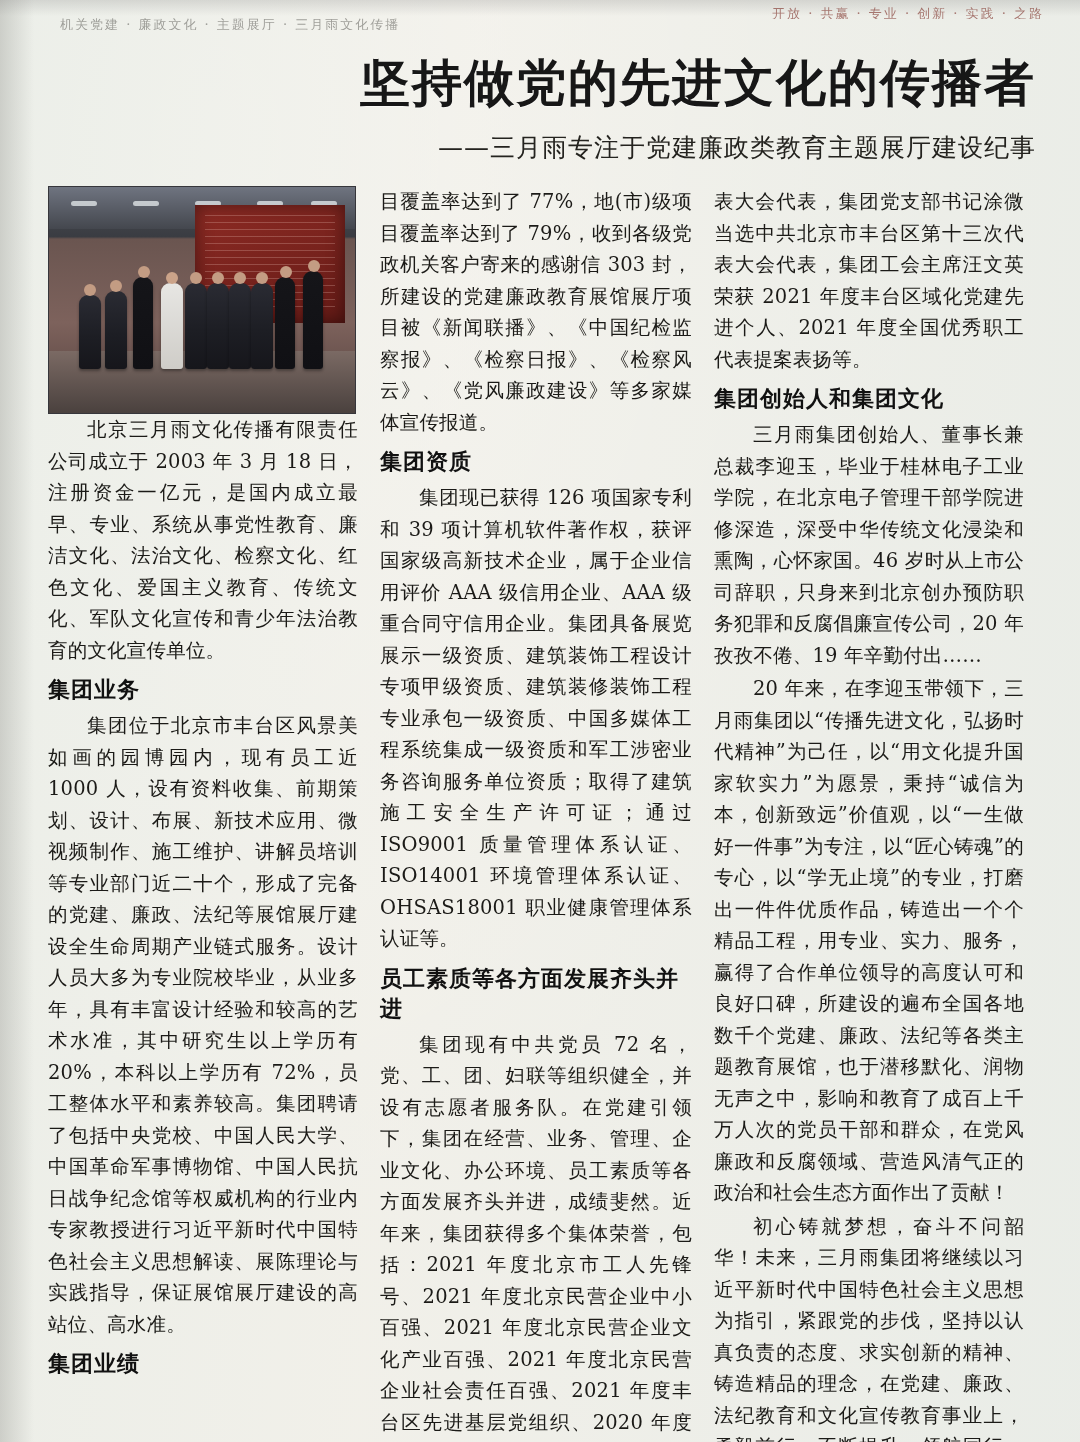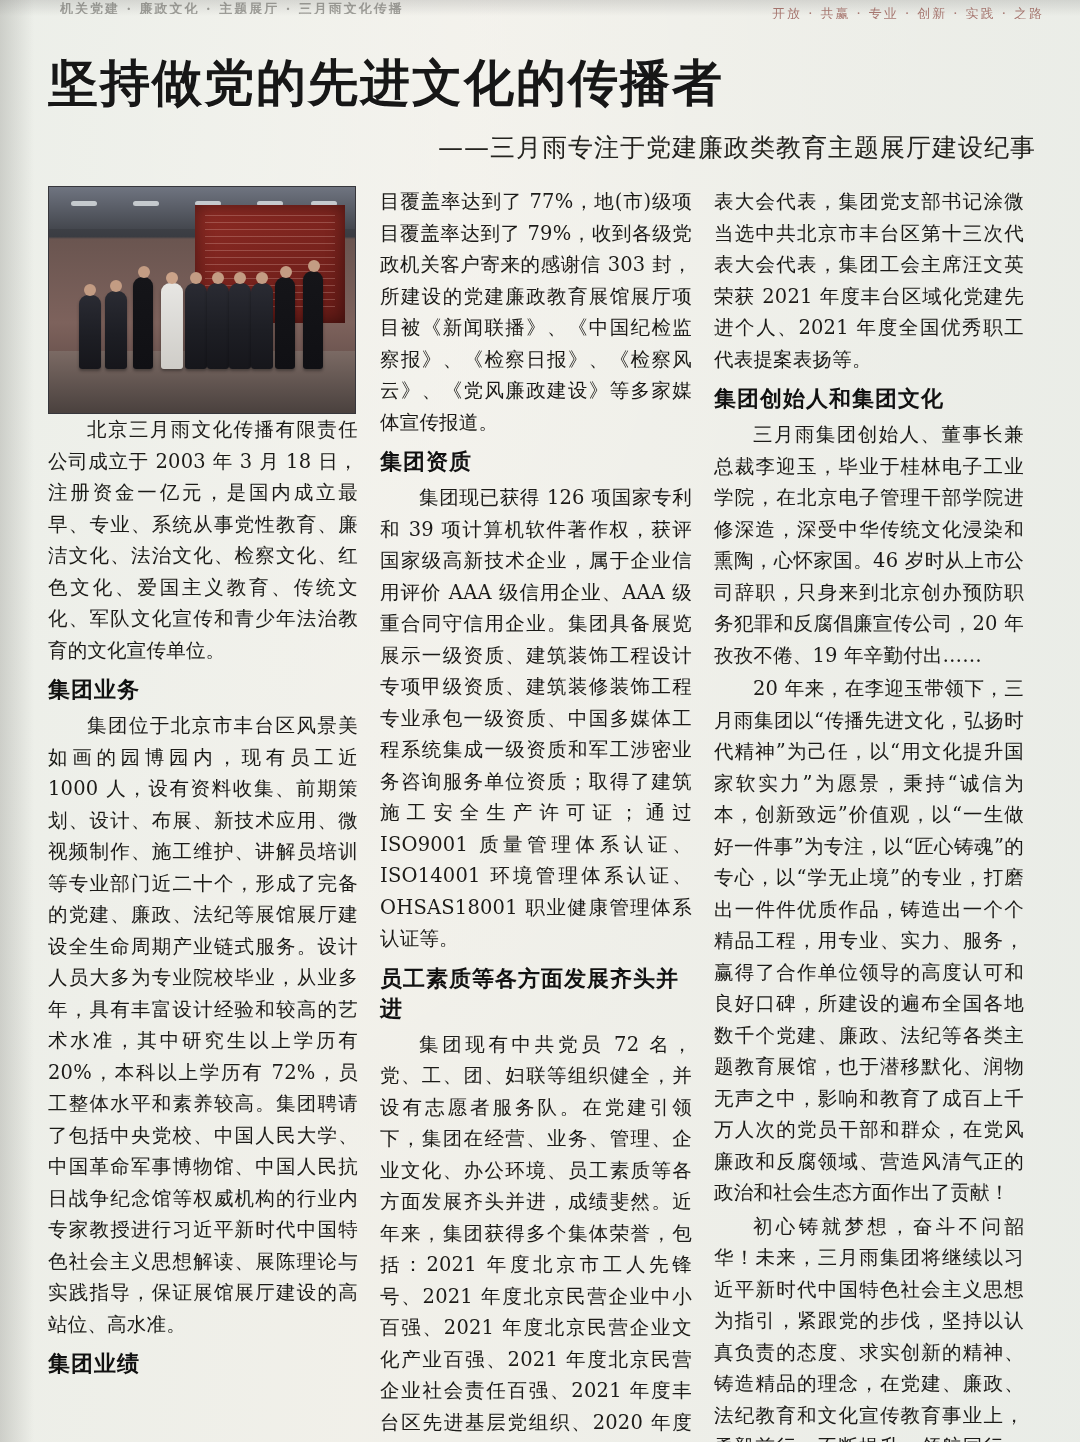--- a/index.html
+++ b/index.html
@@ -26,31 +26,30 @@
   }
   .scan-top {
     position: absolute;
     top: 0; left: 0; right: 0;
     height: 16px;
     background: linear-gradient(180deg, rgba(120,120,120,0.22), rgba(120,120,120,0));
     pointer-events: none;
   }
   .top-strip {
     position: absolute;
-    top: 0;
+    top: 16px;
     left: 60px;
     right: 40px;
     height: 14px;
     overflow: hidden;
     color: #5c5b56;
     font-size: 13px;
     letter-spacing: 2px;
     white-space: nowrap;
     opacity: 0.55;
-    font-weight: bold;
   }
   .top-strip-right {
     position: absolute;
     top: 5px;
     right: 36px;
     height: 14px;
     overflow: hidden;
     color: #7a2a22;
     font-size: 13px;
     letter-spacing: 2px;
@@ -60,21 +59,21 @@
 
   .page {
     position: absolute;
     inset: 0;
     padding: 28px 44px 10px 48px;
     box-sizing: border-box;
   }
 
   h1.headline {
     margin: 22px 0 0 0;
-    text-align: left;
+    text-align: right;
     font-family: "DejaVu Sans", sans-serif;
     font-weight: bold;
     font-size: 50px;
     letter-spacing: 2px;
     color: #171717;
     text-shadow: 0 1px 0 rgba(255,255,255,0.5);
   }
   .subhead {
     margin: 14px 0 0 0;
     text-align: right;

